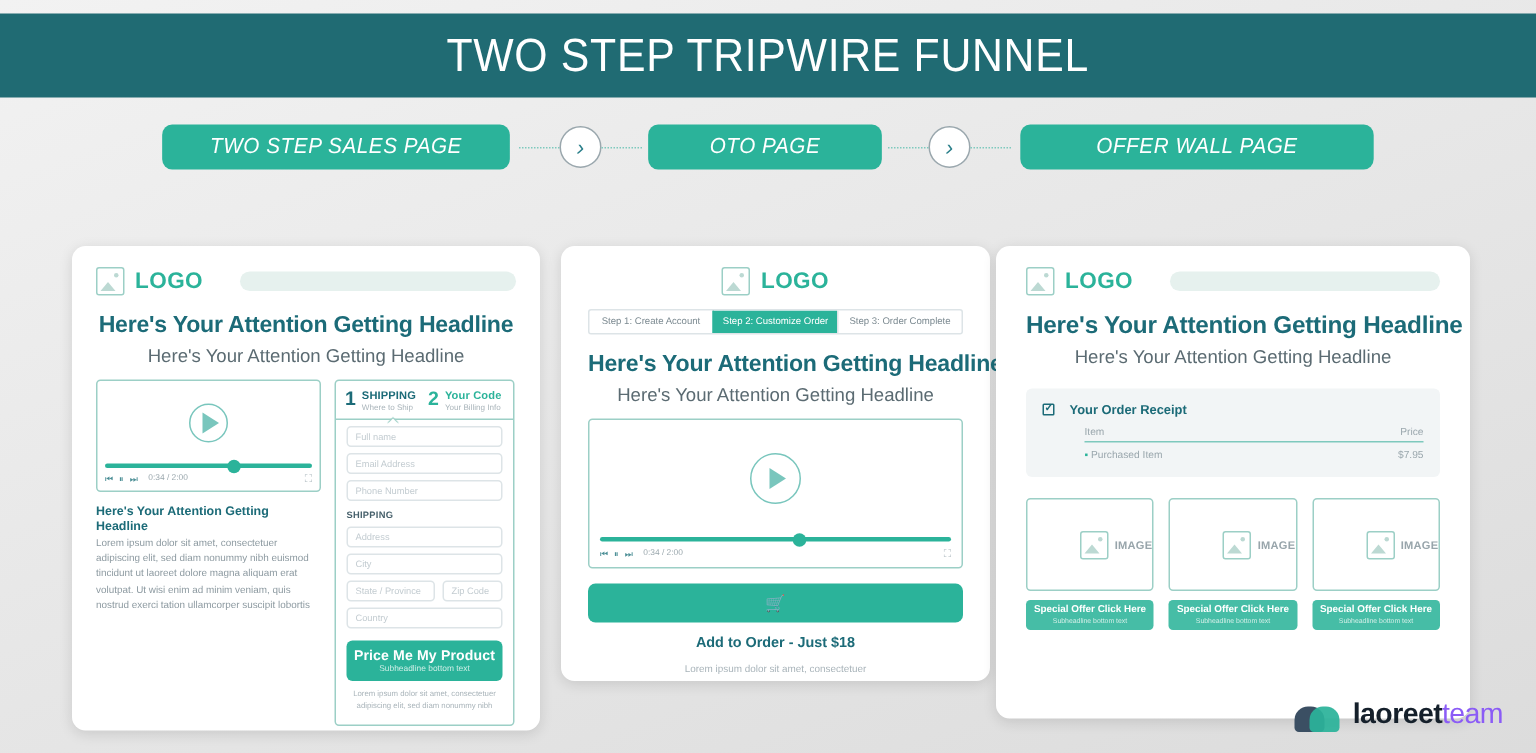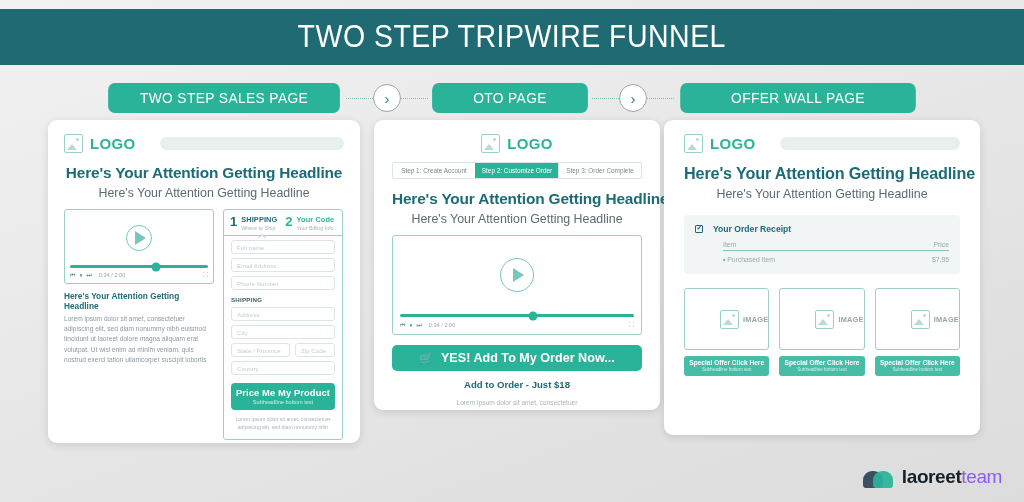--- a/index.html
+++ b/index.html
@@ -16,21 +16,21 @@
     background:#206b73; display:flex; align-items:center; justify-content:center;
   }
   .topbar h1 {
     color:#ffffff; font-size:31px; font-weight:400; letter-spacing:.5px;
     transform: scaleX(.92); white-space:nowrap;
   }
 
   
   .steps {
     position:absolute; left:0; top:82px; width:1024px; height:32px;
-    display:flex; align-items:center; justify-content:center;
+    display:flex; align-items:center; justify-content:center;font-style:italic;
   }
   .pill {
     background:#2bb39a; color:#fff; border-radius:7px;
     height:30px; display:flex; align-items:center; justify-content:center;
     font-size:14.5px; letter-spacing:.4px; transform:scaleX(.95);
   }
   .pill.p1 { width:244px; }
   .pill.p2 { width:164px; }
   .pill.p3 { width:248px; }
   .conn { display:flex; align-items:center; }
@@ -39,20 +39,21 @@
     width:28px; height:28px; border-radius:50%;
     border:1.3px solid #9aa7ad; background:#fff;
     display:flex; align-items:center; justify-content:center;
     color:#2a7f8a; font-size:15px; line-height:1;
   }
 
   
   .card {
     position:absolute; background:#fff; border-radius:9px;
     box-shadow:0 2px 9px rgba(0,0,0,.12);
+    margin-top:44px;
   }
   #card1 { left:48px;  top:120px; width:312px; height:323px; }
   #card2 { left:374px; top:120px; width:286px; height:290px; }
   #card3 { left:664px; top:120px; width:316px; height:315px; }
   .cardpad { padding:14px 16px 0 16px; }
 
   
   .logorow { display:flex; align-items:center; gap:7px; }
   .logorow.center { justify-content:center; }
   .imgicon {
@@ -335,21 +336,20 @@
           <span>⏸</span>
           <span>⏭</span>
           <span class="time">0:34 / 2:00</span>
           <span class="vfs">⛶</span>
         </div>
       </div>
     </div>
 
     <div class="bigcta">
       <span class="cart">🛒</span>
-      <span>YES! Add To My Order Now...</span>
     </div>
     <div class="addline">Add to Order - Just $18</div>
     <div class="lastline">Lorem ipsum dolor sit amet, consectetuer</div>
   </div>
 </div>
 
 <div class="card" id="card3">
   <div class="cardpad" style="padding:14px 20px 0;">
     <div class="logorow">
       <span class="imgicon"></span>

